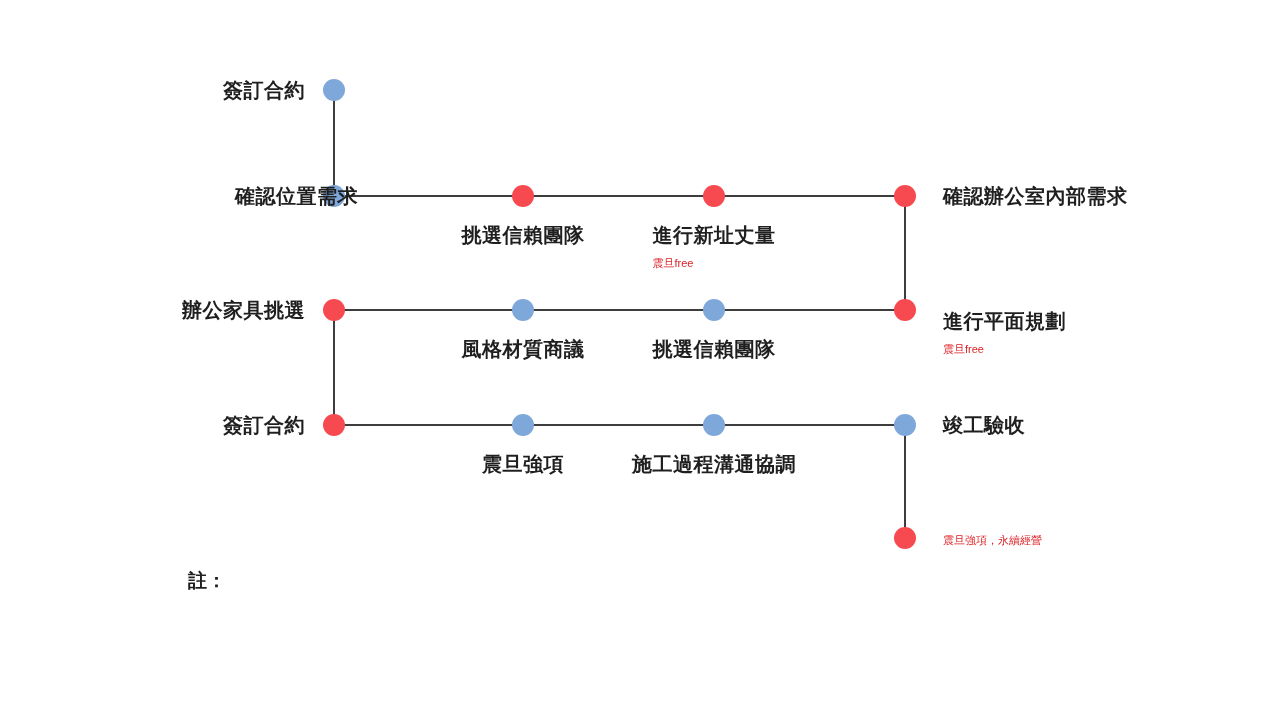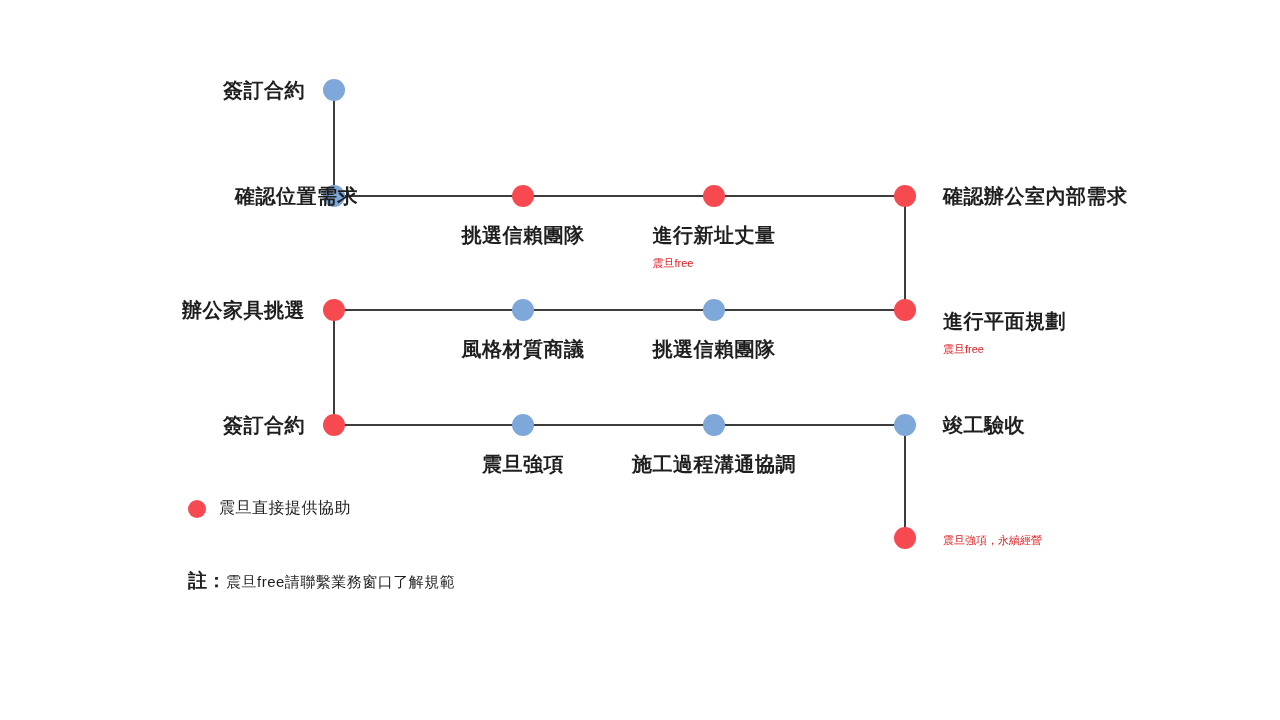--- a/index.html
+++ b/index.html
@@ -168,23 +168,18 @@
       <div class="node-label-block pos-right" style="left: 943px; top: 412px;">
         <span class="node-label">竣工驗收</span>
       </div>
       <div class="flow-dot red" style="left: 894px; top: 527px;"></div>
       <div class="node-label-block pos-right" style="left: 943px; top: 525px;">
         <span class="node-sublabel">震旦強項，永續經營</span>
       </div>
     </div>
 
   <div class="legend">
-    <div class="legend-row">
-      <span class="legend-dot red"></span>
-      <span class="legend-label">震旦直接提供協助</span>
-    </div>
   </div>
 
   <div class="note">
     <span class="note-prefix">註：</span>
-    <span class="note-text">震旦free請聯繫業務窗口了解規範</span>
   </div>
 </div>
 
 </body></html>

